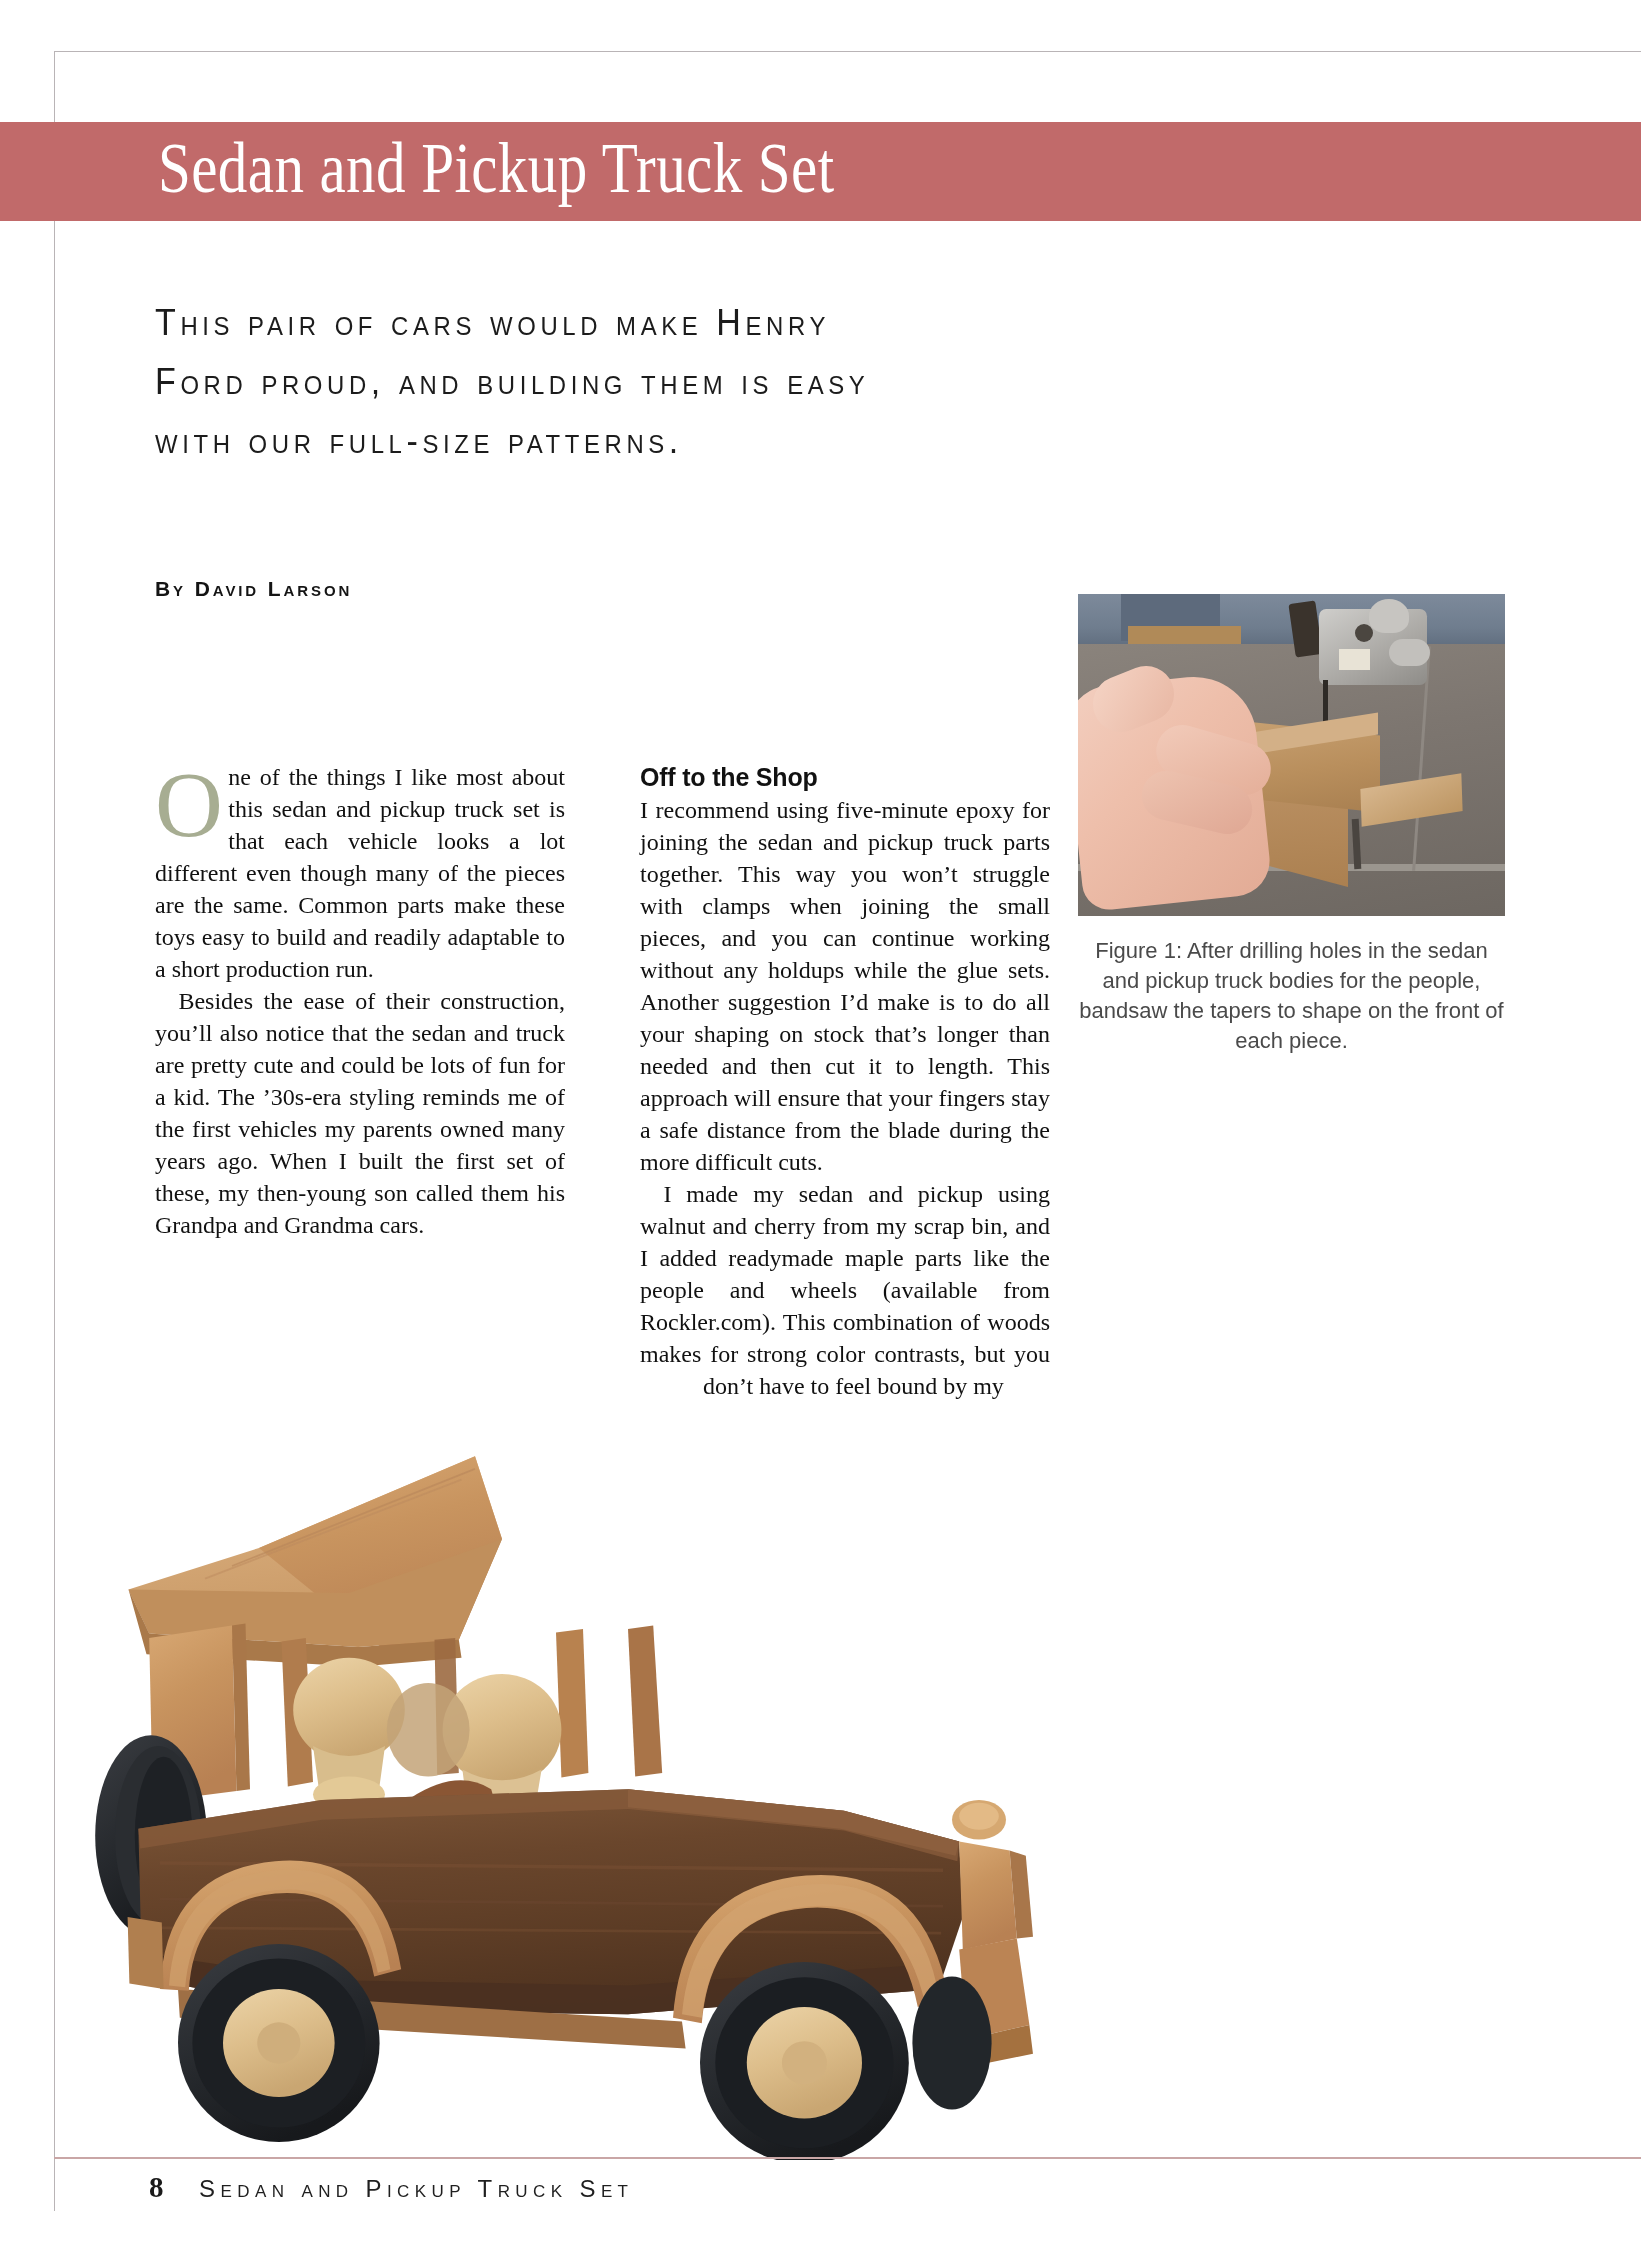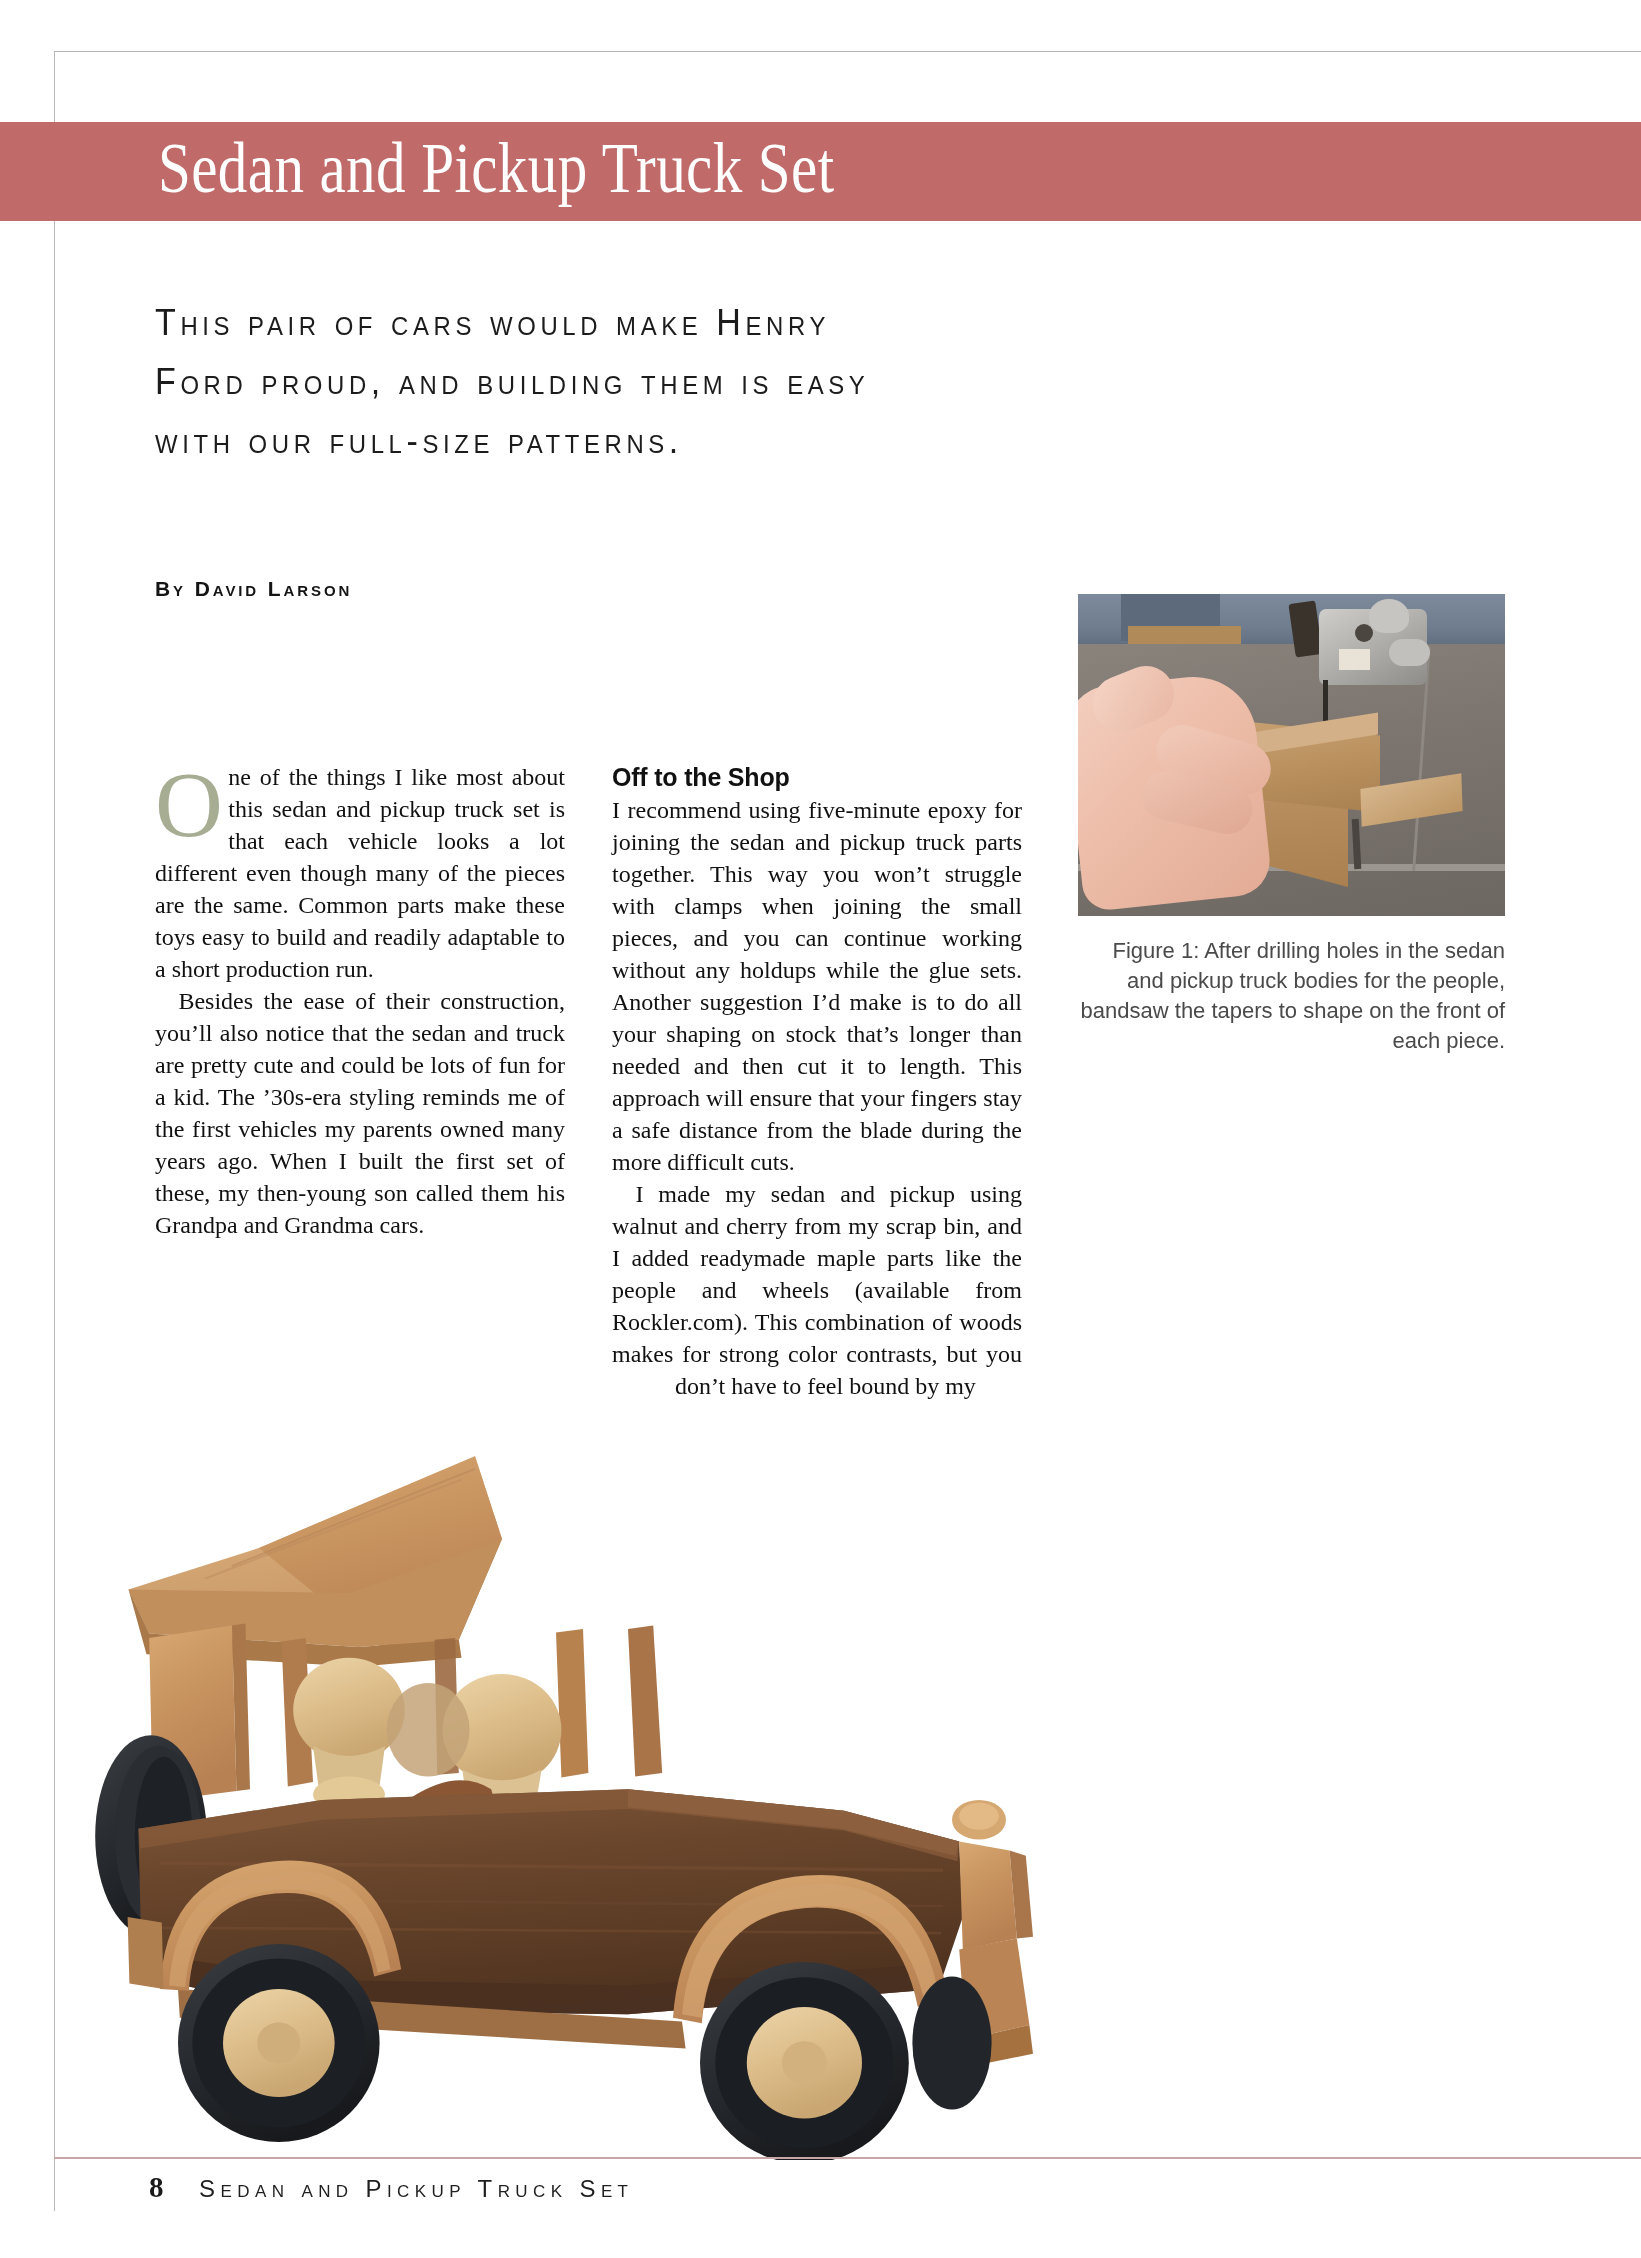--- a/index.html
+++ b/index.html
@@ -52,21 +52,21 @@
     position:absolute;
     font-family:"Liberation Serif", serif;
     font-size:24px; line-height:32px;
     text-align:justify; color:#111111;
     -webkit-hyphens:none; hyphens:none;
   }
   .col p { margin:0; text-indent:23.4px; }
   .col p.first { text-indent:0; }
 
   #col1 { left:155px; top:761px; width:410px; }
-  #col2 { left:612px; top:761px; width:410px; }
+  #col2 { left:640px; top:761px; width:410px; }
 
   
   .dropcap {
     float:left; font-family:"Liberation Serif", serif;
     font-size:94px; line-height:76px; font-weight:400;
     color:#a7ad92; margin:5.4px 5.4px 0 0; padding:0;
   }
 
   
   .subhead {
@@ -135,21 +135,21 @@
                  border-radius:36px; transform:rotate(13deg); }
   .pb-thumb    { position:absolute; left:14.4px; top:77px; width:83px; height:56px;
                  background:linear-gradient(140deg,#f5d4c5,#e8b7a3);
                  border-radius:36px; transform:rotate(-22deg); }
 
   
   .caption {
     position:absolute; left:1078px; top:936px; width:427px;
     font-family:"Liberation Sans", sans-serif;
     font-size:22px; line-height:30px; color:#4a4a4a;
-    text-align:right;
+    text-align:center;
   }
 
   
   .car { position:absolute; left:52px; top:1413px; width:1035px; height:747px; }
   .car svg { display:block; width:100%; height:100%; }
 
   
   .footer-rule { position:absolute; left:54px; top:2157px; width:1588px; height:1.8px;
                  background:#c9a6a6; }
   .footer {

